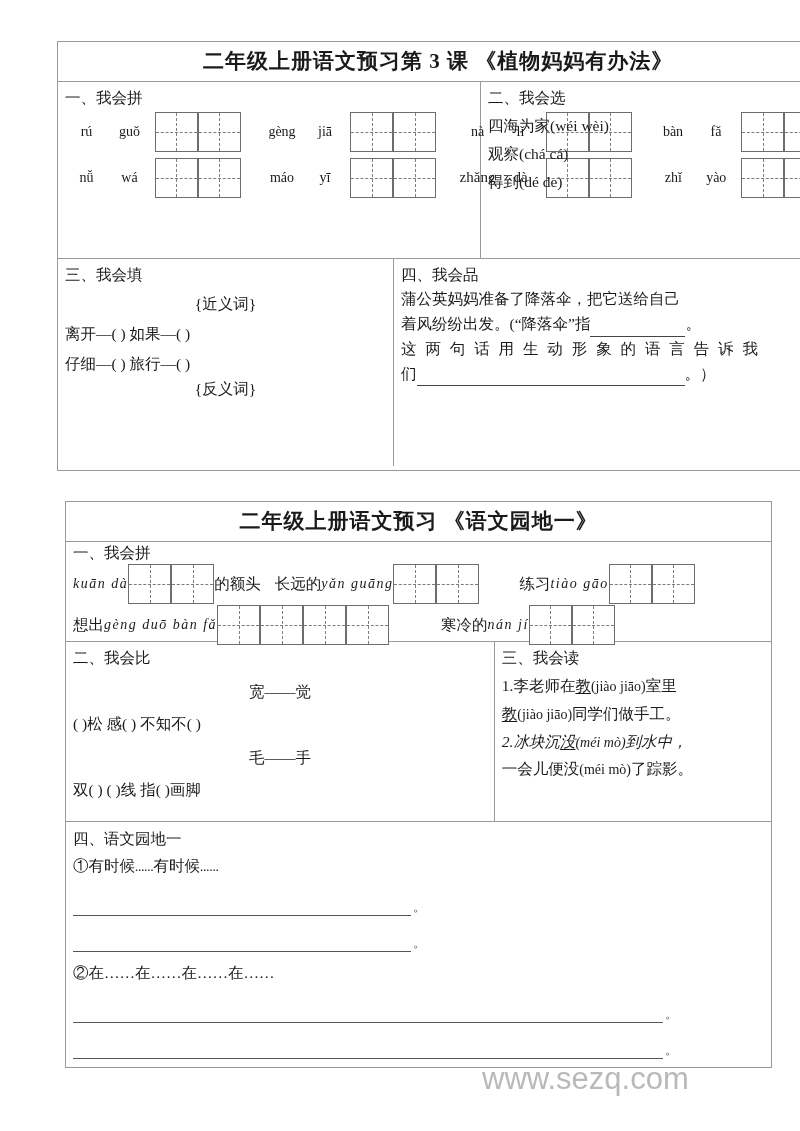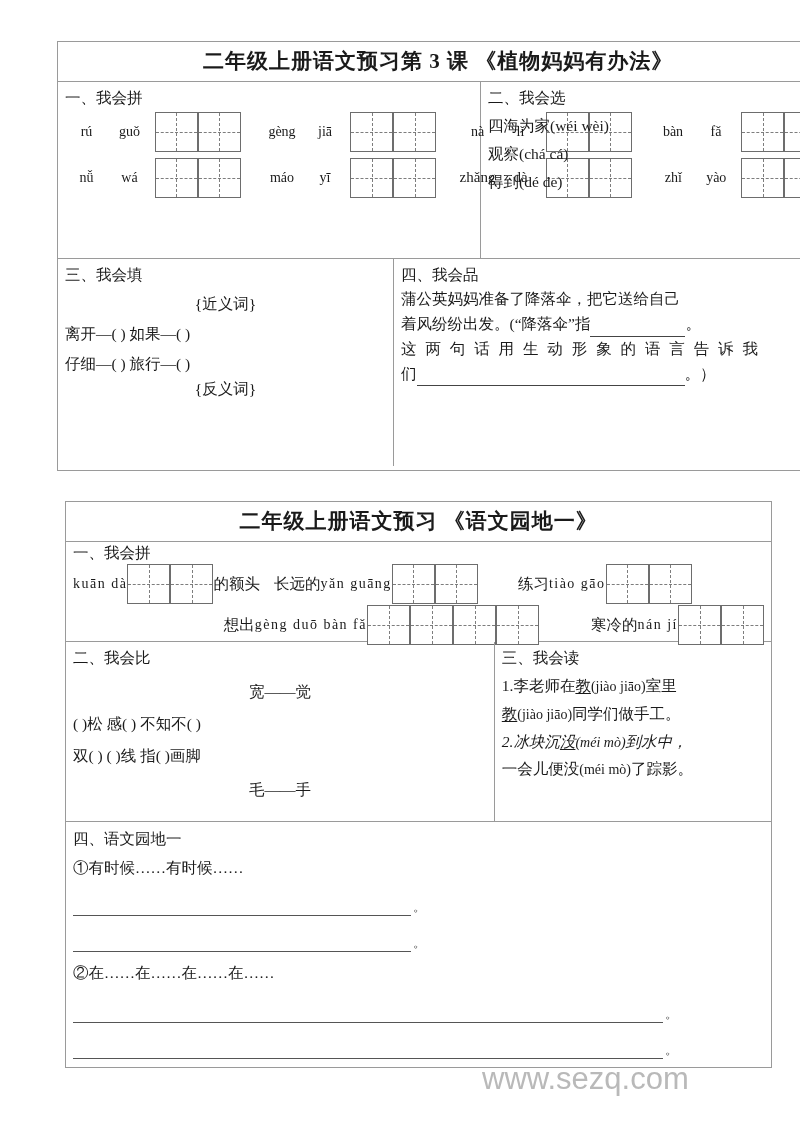--- a/index.html
+++ b/index.html
@@ -112,21 +112,21 @@
   }
   .py-labels span { display: inline-block; width: 43px; text-align: center; }
   .pinyin-row { white-space: nowrap; margin-bottom: 3px; }
 
   
   .py {
     font-family: "Liberation Serif", "DejaVu Serif", serif;
     font-size: 14px;
     vertical-align: middle;
   }
-  .py-sp { letter-spacing: 1.5px; }
+  .py-sp { letter-spacing: 1.5px; font-style: italic; }
   .han { vertical-align: middle; font-size: 15.5px; }
 
   .blank-u {
     display: inline-block;
     border-bottom: 1.6px solid #444;
     vertical-align: bottom;
     height: 15px;
   }
 
   .u-char { text-decoration: underline; text-underline-offset: 2px; }
@@ -279,33 +279,33 @@
     <div class="sheet-title">二年级上册语文预习 《语文园地一》</div>
 
     <div class="row" style="height:100px;">
       <div class="cell" style="width:707px; padding-top:2px;">
         <div class="sec-head" style="line-height:1.2;">一、我会拼</div>
 
         <div style="white-space:nowrap; margin-top:1px;">
           <span class="py py-sp">kuān dà</span><span class="tzg-pair"><span class="tzg"></span><span class="tzg"></span></span><span class="han">的额头</span><span style="display:inline-block;width:14px;"></span><span class="han">长远的</span><span class="py py-sp">yǎn guāng</span><span class="tzg-pair"><span class="tzg"></span><span class="tzg"></span></span><span style="display:inline-block;width:40px;"></span><span class="han">练习</span><span class="py py-sp">tiào gāo</span><span class="tzg-pair"><span class="tzg"></span><span class="tzg"></span></span>
         </div>
 
-        <div style="white-space:nowrap; margin-top:1px;text-align:right;">
+        <div style="white-space:nowrap; margin-top:1px;">
           <span class="han">想出</span><span class="py py-sp">gèng duō bàn fǎ</span><span class="tzg-pair"><span class="tzg"></span><span class="tzg"></span><span class="tzg"></span><span class="tzg"></span></span><span style="display:inline-block;width:52px;"></span><span class="han">寒冷的</span><span class="py py-sp">nán jí</span><span class="tzg-pair"><span class="tzg"></span><span class="tzg"></span></span>
         </div>
       </div>
     </div>
 
     <div class="row" style="height:180px;">
       <div class="cell divider" style="width:430px;">
         <div class="sec-head">二、我会比</div>
         <div class="line center" style="margin-top:9px;">宽——觉</div>
         <div class="line" style="margin-top:7px;">(        )松      感(          )      不知不(          )</div>
+        <div class="line center" style="margin-top:9px;">毛——手</div>
         <div class="line" style="margin-top:7px;">双(          )      (          )线      指(          )画脚</div>
-        <div class="line center" style="margin-top:9px;">毛——手</div>
       </div>
 
       <div class="cell" style="width:277px;">
         <div class="sec-head">三、我会读</div>
         <div class="line" style="margin-top:3px;">
           <span>1.</span><span>李老师在</span><span class="u-char">教</span><span class="py">(jiào    jiāo)</span><span>室里</span>
         </div>
         <div class="line" style="margin-top:2px;">
           <span class="u-char">教</span><span class="py">(jiào    jiāo)</span><span>同学们做手工。</span>
         </div>
@@ -314,21 +314,21 @@
         </div>
         <div class="line" style="margin-top:2px;">
           <span>一会儿便没</span><span class="py">(méi    mò)</span><span>了踪影。</span>
         </div>
       </div>
     </div>
 
     <div class="row" style="height:243px;">
       <div class="cell" style="width:707px; padding-top:5px;">
         <div class="sec-head">四、语文园地一</div>
-        <div class="line" style="margin-top:4px;">①有时候……有时候……</div>
+        <div class="line" style="margin-top:4px;font-family:Liberation Mono, monospace;">①有时候……有时候……</div>
 
         <div class="ans-line" style="margin-top:12px;">
           <span class="ans-rule" style="width:338px;"></span>
           <span class="ans-dot" style="left:340px;">。</span>
         </div>
         <div class="ans-line" style="margin-top:6px;">
           <span class="ans-rule" style="width:338px;"></span>
           <span class="ans-dot" style="left:340px;">。</span>
         </div>
 

